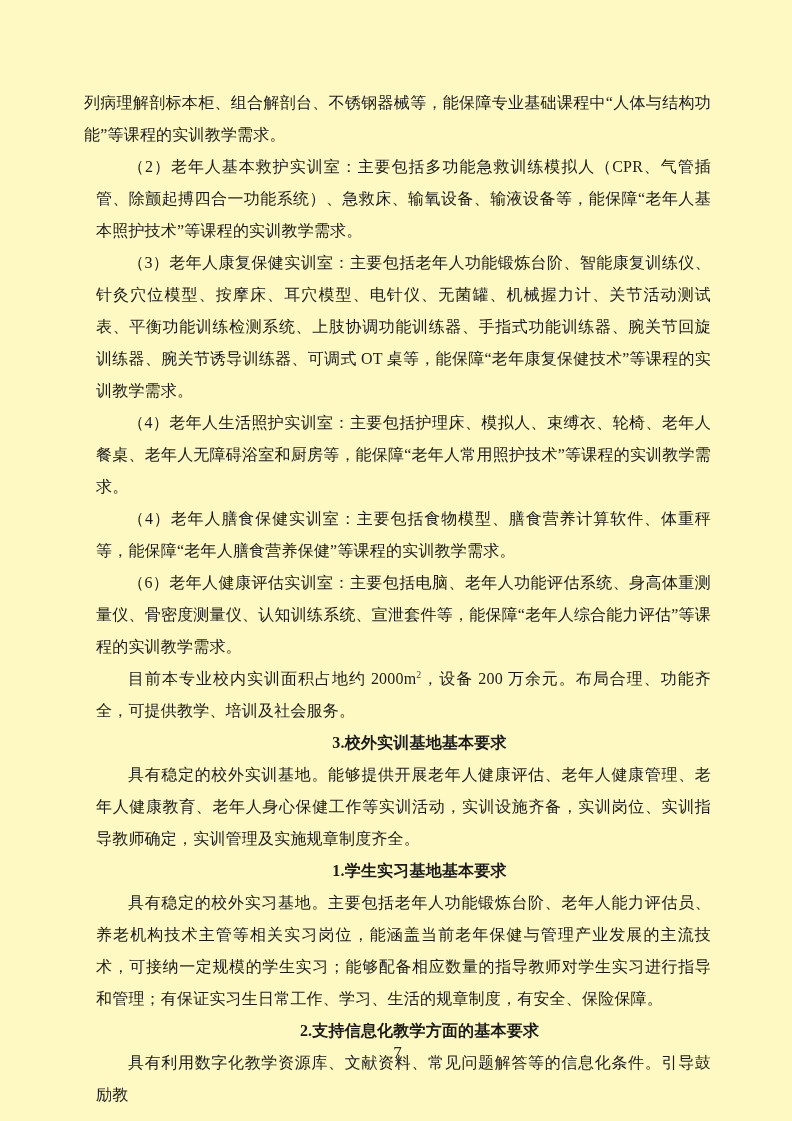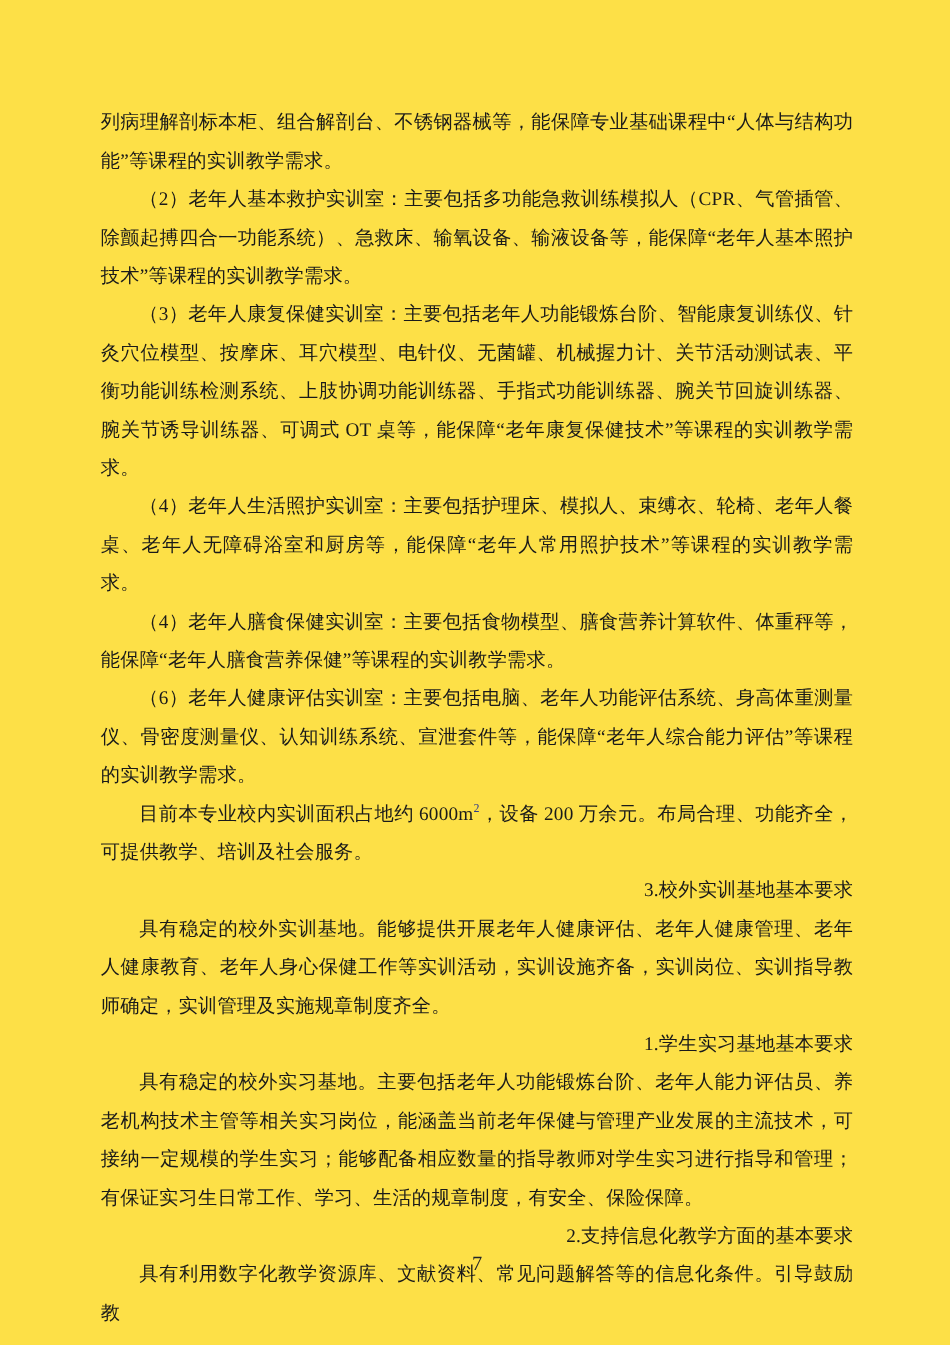--- a/index.html
+++ b/index.html
@@ -4,45 +4,46 @@
 <style>
   html, body {
     margin: 0;
     padding: 0;
     background: #ffffff;
   }
   .page {
     position: relative;
     width: 792px;
     height: 1121px;
-    background: #fde047;
+    background: #fef9c3;
     overflow: hidden;
     font-family: "Liberation Serif", "DejaVu Serif", serif;
   }
   .doc-body {
     position: absolute;
     left: 84px;
     top: 87px;
     width: 627px;
     font-size: 16px;
     line-height: 32px;
     color: #1a1a1a;
     text-align: justify;
     letter-spacing: 0.2px;
   }
   .doc-body p {
     margin: 0;
     padding: 0;
   }
   .doc-body p.indent {
     text-indent: 32px;
+    margin-left: 12px;
   }
   .doc-body p.heading {
-    font-weight: normal;
-    text-align: right;
+    font-weight: bold;
+    text-align: center;
   }
   .doc-body sup {
     font-size: 10px;
     line-height: 0;
     vertical-align: super;
     color: #2e3a8c;
   }
   .page-number {
     position: absolute;
     left: 84px;
@@ -59,21 +60,21 @@
 <body>
 
 <div class="page">
   <div class="doc-body" id="doc-body">
       <p class="body"><span>列病理解剖标本柜、组合解剖台、不锈钢器械等，能保障专业基础课程中“人体与结构功能”等课程的实训教学需求。</span></p>
       <p class="body indent"><span>（2）老年人基本救护实训室：主要包括多功能急救训练模拟人（CPR、气管插管、除颤起搏四合一功能系统）、急救床、输氧设备、输液设备等，能保障“老年人基本照护技术”等课程的实训教学需求。</span></p>
       <p class="body indent"><span>（3）老年人康复保健实训室：主要包括老年人功能锻炼台阶、智能康复训练仪、针灸穴位模型、按摩床、耳穴模型、电针仪、无菌罐、机械握力计、关节活动测试表、平衡功能训练检测系统、上肢协调功能训练器、手指式功能训练器、腕关节回旋训练器、腕关节诱导训练器、可调式 OT 桌等，能保障“老年康复保健技术”等课程的实训教学需求。</span></p>
       <p class="body indent"><span>（4）老年人生活照护实训室：主要包括护理床、模拟人、束缚衣、轮椅、老年人餐桌、老年人无障碍浴室和厨房等，能保障“老年人常用照护技术”等课程的实训教学需求。</span></p>
       <p class="body indent"><span>（4）老年人膳食保健实训室：主要包括食物模型、膳食营养计算软件、体重秤等，能保障“老年人膳食营养保健”等课程的实训教学需求。</span></p>
       <p class="body indent"><span>（6）老年人健康评估实训室：主要包括电脑、老年人功能评估系统、身高体重测量仪、骨密度测量仪、认知训练系统、宣泄套件等，能保障“老年人综合能力评估”等课程的实训教学需求。</span></p>
-      <p class="body indent"><span>目前本专业校内实训面积占地约 6000m</span><sup>2</sup><span>，设备 200 万余元。布局合理、功能齐全，可提供教学、培训及社会服务。</span></p>
+      <p class="body indent"><span>目前本专业校内实训面积占地约 2000m</span><sup>2</sup><span>，设备 200 万余元。布局合理、功能齐全，可提供教学、培训及社会服务。</span></p>
       <p class="heading indent"><span>3.校外实训基地基本要求</span></p>
       <p class="body indent"><span>具有稳定的校外实训基地。能够提供开展老年人健康评估、老年人健康管理、老年人健康教育、老年人身心保健工作等实训活动，实训设施齐备，实训岗位、实训指导教师确定，实训管理及实施规章制度齐全。</span></p>
       <p class="heading indent"><span>1.学生实习基地基本要求</span></p>
       <p class="body indent"><span>具有稳定的校外实习基地。主要包括老年人功能锻炼台阶、老年人能力评估员、养老机构技术主管等相关实习岗位，能涵盖当前老年保健与管理产业发展的主流技术，可接纳一定规模的学生实习；能够配备相应数量的指导教师对学生实习进行指导和管理；有保证实习生日常工作、学习、生活的规章制度，有安全、保险保障。</span></p>
       <p class="heading indent"><span>2.支持信息化教学方面的基本要求</span></p>
       <p class="body indent"><span>具有利用数字化教学资源库、文献资料、常见问题解答等的信息化条件。引导鼓励教</span></p>
     </div>
   <div class="page-number">7</div>
 </div>
 

